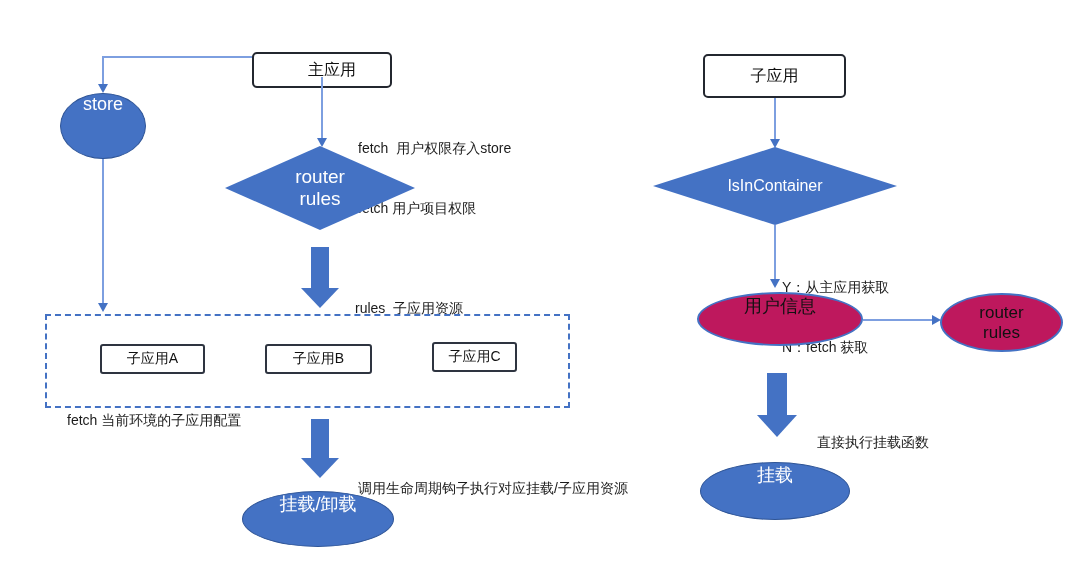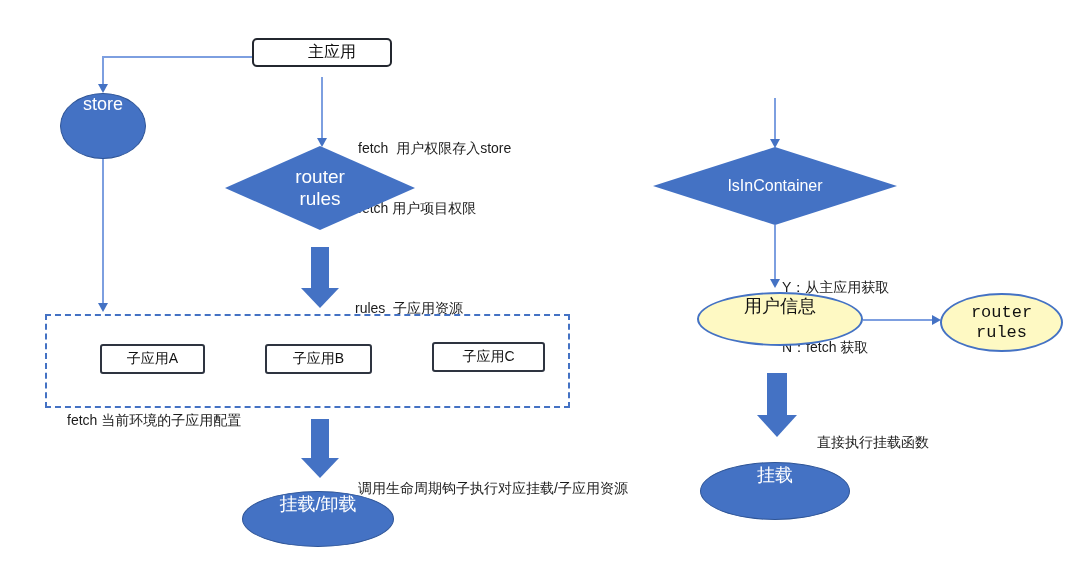--- a/index.html
+++ b/index.html
@@ -16,21 +16,21 @@
   
   .rect-node{position:absolute;background:#fff;border:2.5px solid var(--box-border);
     border-radius:5px;display:flex;align-items:center;justify-content:center;
     font-size:16px;color:#111;box-sizing:border-box;}
   .small-rect{position:absolute;background:#fff;border:2px solid #2E3440;
     border-radius:3px;display:flex;align-items:center;justify-content:center;
     font-size:14px;color:#111;box-sizing:border-box;margin-top:12px;}
   .ellipse{position:absolute;border-radius:50%;display:flex;
     justify-content:center;box-sizing:border-box;text-align:center;}
   .ellipse.filled{background:var(--blue);border:1.5px solid var(--blue-dark);color:#fff;font-size:18px;}
-  .ellipse.outline{background:#fef9c3;border:2px solid var(--blue);color:#111;font-family:Liberation Mono, monospace;}
+  .ellipse.outline{background:#be185d;border:2px solid var(--blue);color:#111;}
   .diamond{position:absolute;background:var(--blue);
     clip-path:polygon(50% 0,100% 50%,50% 100%,0 50%);
     display:flex;flex-direction:column;align-items:center;justify-content:center;
     color:#fff;text-align:center;}
   .diamond .l{line-height:1.15;}
 
   
   .hline,.vline{position:absolute;background:var(--line);}
   .hline{height:2px;}
   .vline{width:2px;}
@@ -46,21 +46,21 @@
 
   .dashed-zone{position:absolute;border:2px dashed var(--blue);box-sizing:border-box;background:transparent;}
 
   .note{position:absolute;font-size:14px;line-height:20px;color:var(--ink);white-space:pre;}
 </style>
 </head>
 <body>
 
 <div class="canvas">
 
-  <div class="rect-node" style="left:252px;top:38px;width:140px;height:29px;padding-left:20px;">
+  <div class="rect-node" style="left:252px;top:52px;width:140px;height:36px;padding-left:20px;">
     <span>主应用</span>
   </div>
 
   <div class="hline" style="left:103px;top:56px;width:149px;"></div>
   <div class="vline" style="left:102px;top:56px;height:30px;"></div>
   <div class="ah-down" style="left:98px;top:84px;"></div>
 
   <div class="ellipse filled" style="left:60px;top:93px;width:86px;height:66px;">
     <span>store</span>
   </div>
@@ -91,41 +91,44 @@
   <div class="ah-down" style="left:98px;top:303px;"></div>
 
   <div class="dashed-zone" style="left:45px;top:314px;width:525px;height:94px;"></div>
 
   <div class="small-rect" style="left:100px;top:332px;width:105px;height:30px;">
     <span>子应用A</span>
   </div>
   <div class="small-rect" style="left:265px;top:332px;width:107px;height:30px;">
     <span>子应用B</span>
   </div>
-  <div class="small-rect" style="left:432px;top:330px;width:113px;height:30px;">
+  <div class="small-rect" style="left:432px;top:330px;width:85px;height:30px;">
     <span>子应用C</span>
   </div>
 
   <div class="note" style="left:67px;top:370px;">
     <div>fetch 当前环境的子应用配置</div>
   </div>
 
   <div class="big-arrow" style="left:301px;top:419px;">
     <div class="big-shaft" style="height:39px;"></div>
     <div class="big-head"></div>
   </div>
 
   <div class="note" style="left:358px;top:438px;">
     <div>调用生命周期钩子执行对应挂载/子应用资源</div>
   </div>
 
   <div class="ellipse filled" style="left:242px;top:491px;width:152px;height:56px;">
     <span>挂载/卸载</span>
   </div>
 
+  <div class="rect-node" style="left:703px;top:54px;width:143px;height:44px;">
+    <span>子应用</span>
+  </div>
 
   <div class="vline" style="left:774px;top:98px;height:42px;"></div>
   <div class="ah-down" style="left:770px;top:139px;"></div>
 
   <div class="diamond" style="left:653px;top:147px;width:244px;height:78px;font-size:16px;">
     <span class="l">IsInContainer</span>
   </div>
 
   <div class="vline" style="left:774px;top:225px;height:55px;"></div>
   <div class="ah-down" style="left:770px;top:279px;"></div>

